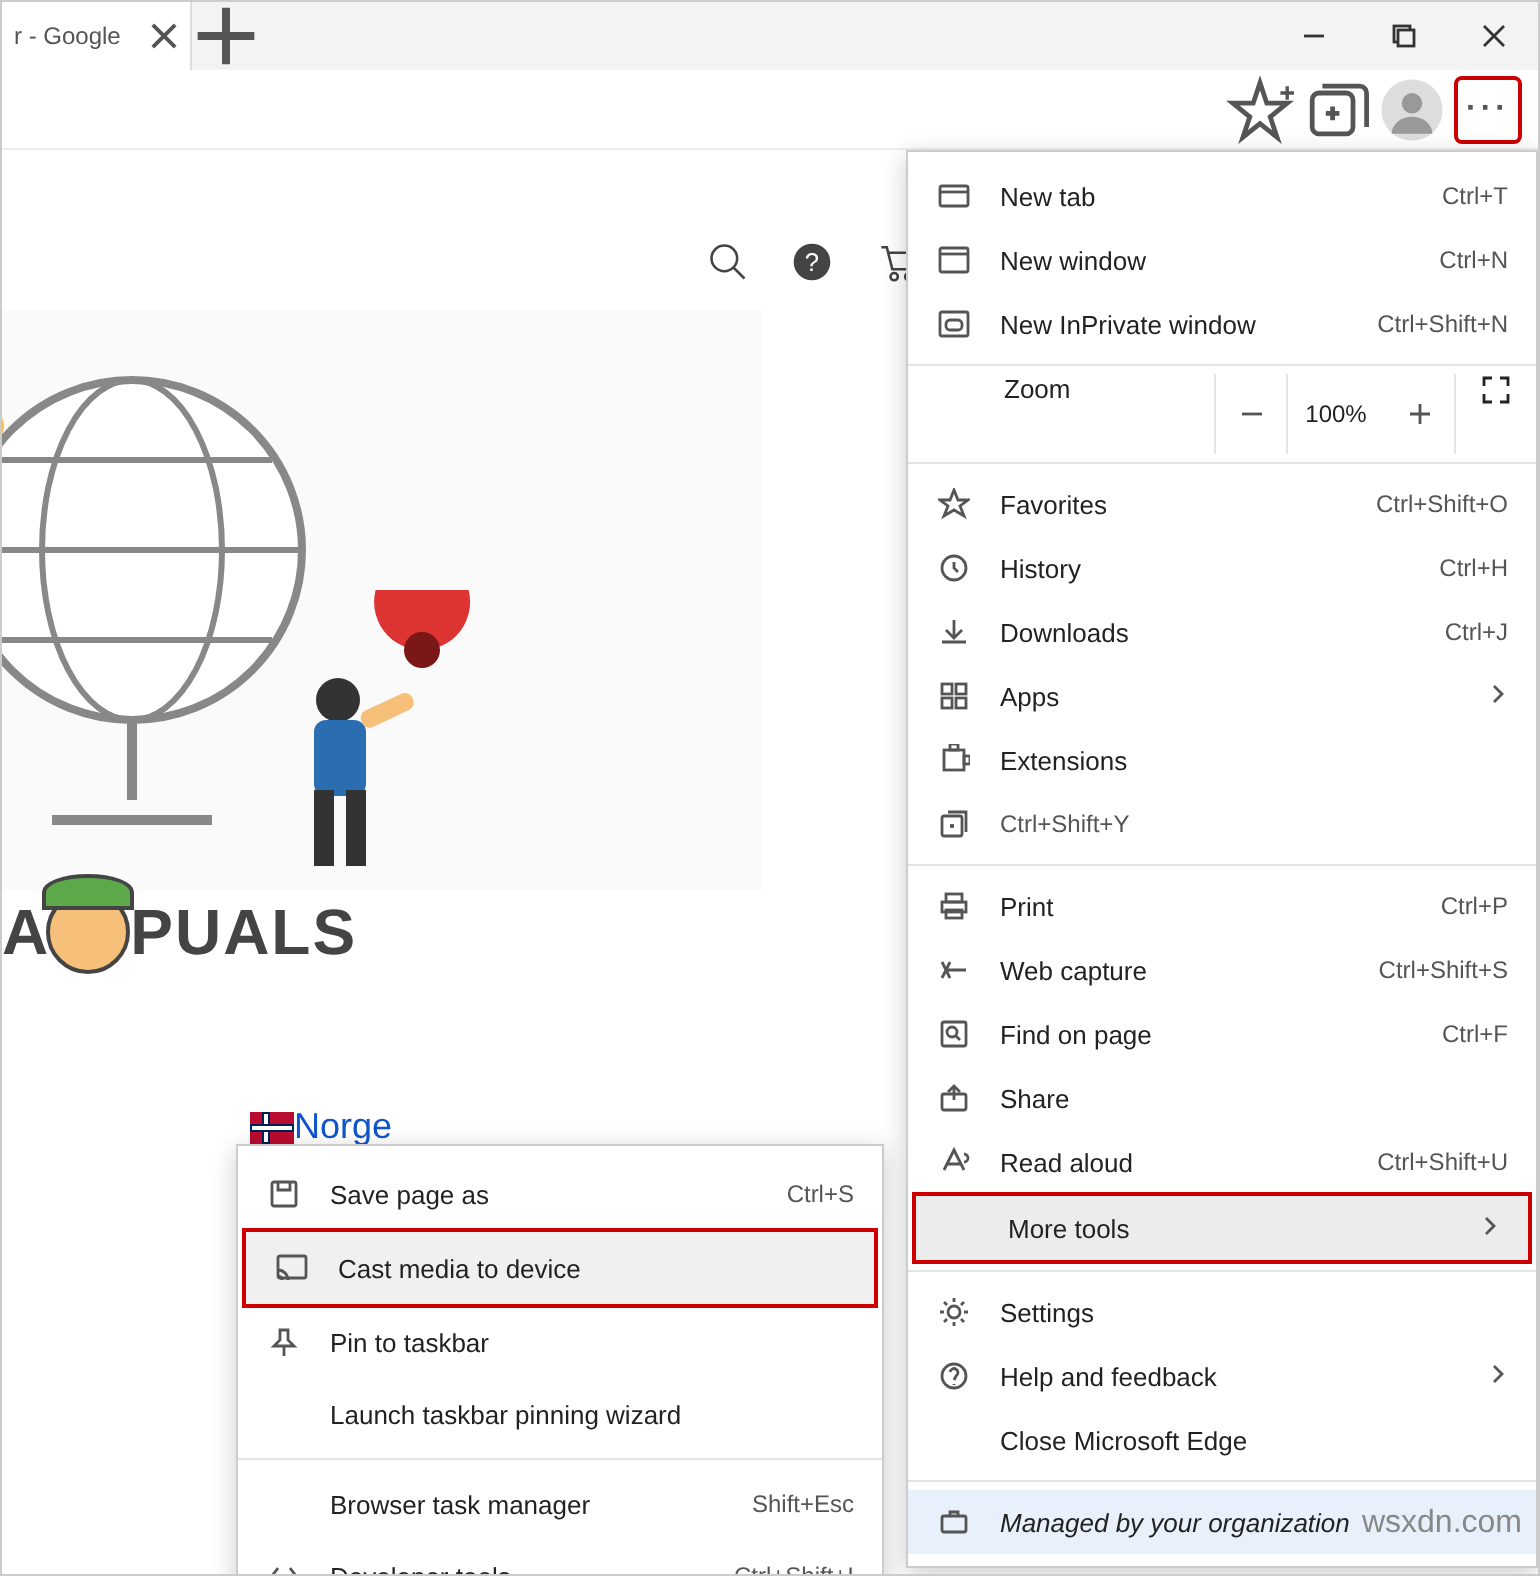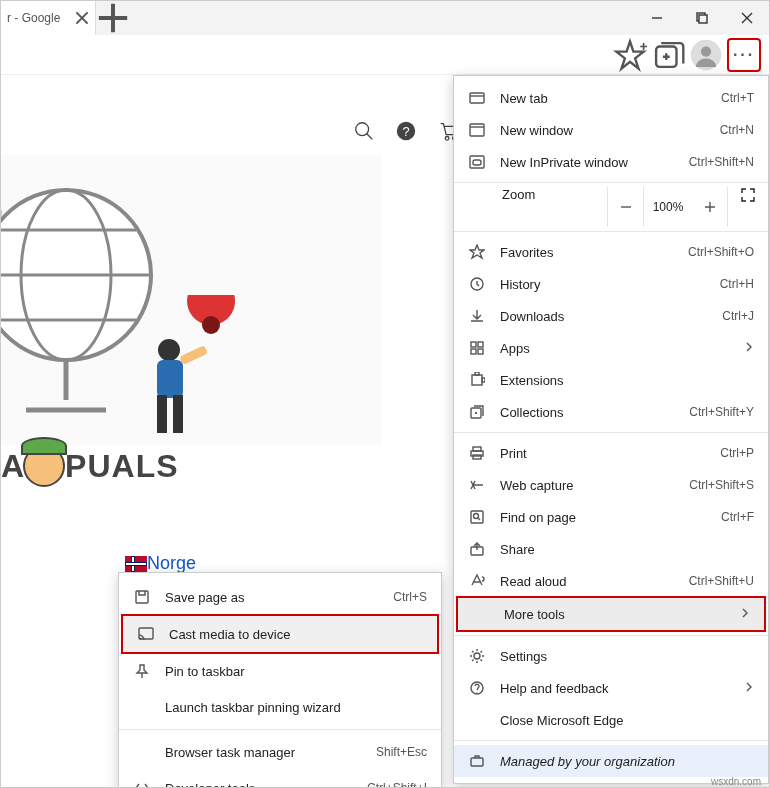--- a/index.html
+++ b/index.html
@@ -40,21 +40,21 @@
 .mainmenu { position: absolute; left: 452px; top: 0; width: 316px; background: #fff; border: 1px solid #ccc; box-shadow: 0 3px 12px rgba(0,0,0,.2); padding: 6px 0; }
 .mainmenu .mrow { height: 32px; }
 .zoomrow { display: flex; align-items: flex-start; height: 40px; }
 .zoomrow .zlabel { padding-left: 48px; flex: 1; }
 .zctl { display: flex; align-items: center; border-left: 1px solid #e5e5e5; height: 100%; }
 .zbtn { width: 36px; height: 100%; display: flex; align-items: center; justify-content: center; color: #555; border-right: 1px solid #e5e5e5; }
 .zval { width: 48px; text-align: center; font-size: 12px; }
 .fsbtn { width: 40px; display: flex; align-items: center; justify-content: center; }
 .mainmenu .sel { background: #ececec; }
 .managed { background: #e8f1fb; font-style: italic; }
-.wm { position: absolute; bottom: 2px; right: 8px; font-size: 10px; color: #888; z-index: 50; }
+.wm { position: absolute; bottom: 18px; right: 8px; font-size: 16px; color: #888; z-index: 50; }
 svg { stroke: currentColor; stroke-width: 1.4; fill: none; }
 </style>
 </head>
 <body>
 
 <div class="titlebar">
   <div class="tab">
     <span class="tab-title">r - Google</span>
     <span class="tab-close">
         <svg viewBox="0 0 10 10">
@@ -319,21 +319,20 @@
       <span class="lbl">Extensions</span>
     </div>
     <div class="mrow">
       <span class="ic">
           <svg width="16" height="16" viewBox="0 0 16 16">
             <rect x="2" y="4" width="10" height="10" rx="1"></rect>
             <path d="M5 2 H14 V12"></path>
             <path d="M7 8 V10 M6 9 H8"></path>
           </svg>
         </span>
-      <span class="lbl">Collections</span>
       <span class="sc">Ctrl+Shift+Y</span>
     </div>
     <div class="sep"></div>
     <div class="mrow">
       <span class="ic">
           <svg width="16" height="16" viewBox="0 0 16 16">
             <rect x="4" y="2" width="8" height="4"></rect>
             <rect x="2" y="6" width="12" height="5"></rect>
             <rect x="4" y="10" width="8" height="4"></rect>
           </svg>

